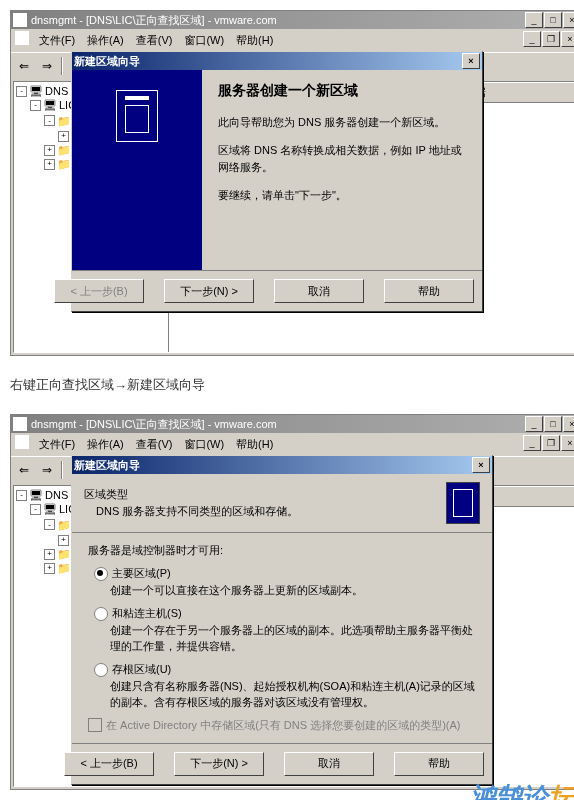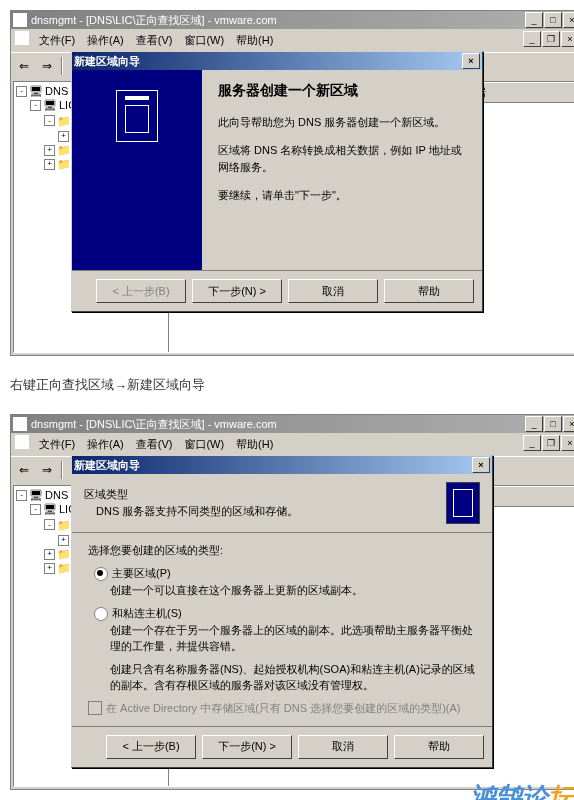--- a/index.html
+++ b/index.html
@@ -45,21 +45,21 @@
 .small-server::after{content:"";position:absolute;left:6px;right:6px;top:6px;bottom:6px;border:1px solid #fff}
 .dialog-options{padding:10px 16px;background:#d4d0c8;font-size:11px}
 .option-label{margin-bottom:8px}
 .radio-row{display:flex;align-items:flex-start;gap:4px;margin-bottom:2px;margin-left:6px}
 .radio{width:12px;height:12px;border:1px solid #808080;border-radius:50%;background:#fff;margin-top:1px;flex-shrink:0;position:relative}
 .radio.checked::after{content:"";position:absolute;left:2px;top:2px;width:6px;height:6px;border-radius:50%;background:#000}
 .radio-text{flex:1}
 .radio-desc{margin-left:22px;margin-bottom:8px;line-height:1.4}
 .checkbox-row{display:flex;align-items:center;gap:4px;margin-top:8px;color:#808080}
 .checkbox{width:12px;height:12px;border:1px solid #808080;background:#d4d0c8;flex-shrink:0}
-.dialog-footer{display:flex;justify-content:flex-end;gap:6px;padding:8px;border-top:1px solid #808080;background:#d4d0c8}
+.dialog-footer{display:flex;justify-content:flex-end;gap:20px;padding:8px;border-top:1px solid #808080;background:#d4d0c8}
 .btn{min-width:72px;height:22px;background:#d4d0c8;border:1px solid;border-color:#fff #404040 #404040 #fff;font-size:11px;display:flex;align-items:center;justify-content:center;padding:0 8px}
 .btn.disabled{color:#808080}
 .caption{font-size:13px;margin:10px 0 20px;color:#333}
 .watermark{position:relative;text-align:right;margin-top:-30px;padding-right:10px}
 .wm-main{font-size:26px;font-weight:bold;color:#4a90d9;font-style:italic}
 .wm-o{color:#f0a020}
 </style>
 </head>
 <body>
 
@@ -251,31 +251,35 @@
       <div class="dialog-close">×</div>
     </div>
     <div class="dialog-header-band">
       <div class="dialog-header-text">
         <div class="dialog-header-title">区域类型</div>
         <div class="dialog-header-sub">DNS 服务器支持不同类型的区域和存储。</div>
       </div>
       <div class="small-server"></div>
     </div>
     <div class="dialog-options">
-      <div class="option-label">选择您要创建的区域的类型:</div>
+      <div class="option-label">服务器是域控制器时才可用:</div>
       <div class="radio-row">
           <span class="radio checked"></span>
           <span class="radio-text">主要区域(P)</span>
         </div>
       <div class="radio-desc">创建一个可以直接在这个服务器上更新的区域副本。</div>
       <div class="radio-row">
           <span class="radio"></span>
           <span class="radio-text">和粘连主机(S)</span>
         </div>
       <div class="radio-desc">创建一个存在于另一个服务器上的区域的副本。此选项帮助主服务器平衡处理的工作量，并提供容错。</div>
+      <div class="radio-row">
+          <span class="radio"></span>
+          <span class="radio-text">存根区域(U)</span>
+        </div>
       <div class="radio-desc">创建只含有名称服务器(NS)、起始授权机构(SOA)和粘连主机(A)记录的区域的副本。含有存根区域的服务器对该区域没有管理权。</div>
       <div class="checkbox-row">
           <span class="checkbox"></span>
           <span>在 Active Directory 中存储区域(只有 DNS 选择您要创建的区域的类型)(A)</span>
         </div>
     </div>
     <div class="dialog-footer">
       <div class="btn">&lt; 上一步(B)</div>
       <div class="btn">下一步(N) &gt;</div>
       <div class="btn">取消</div>

